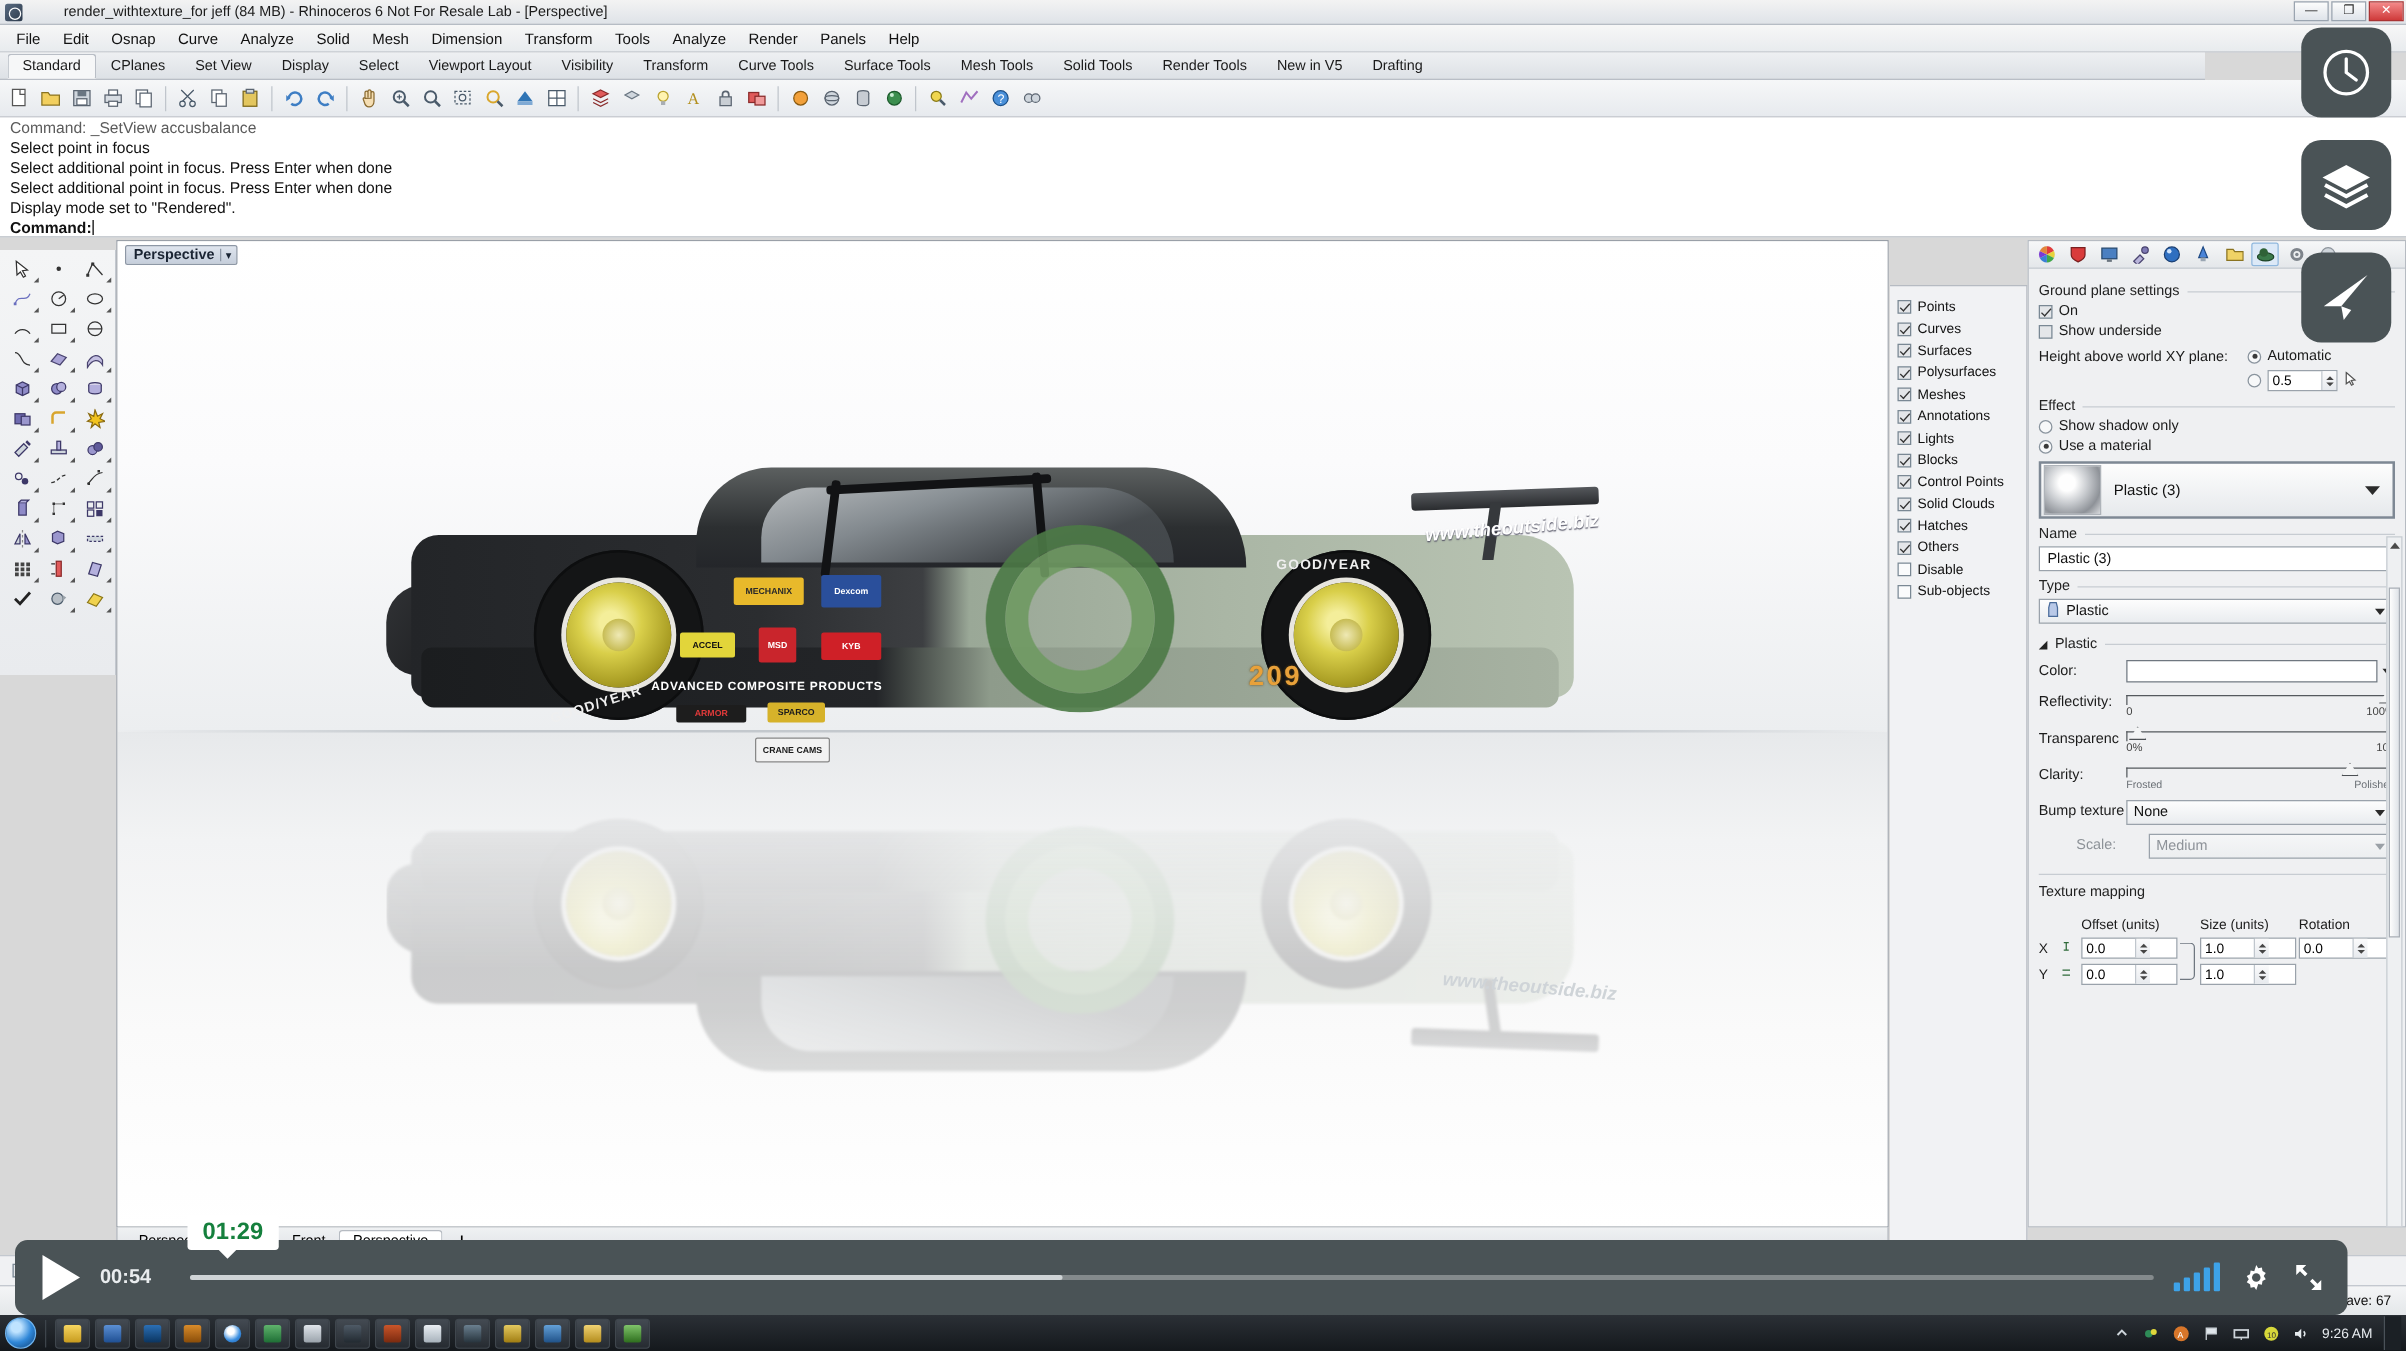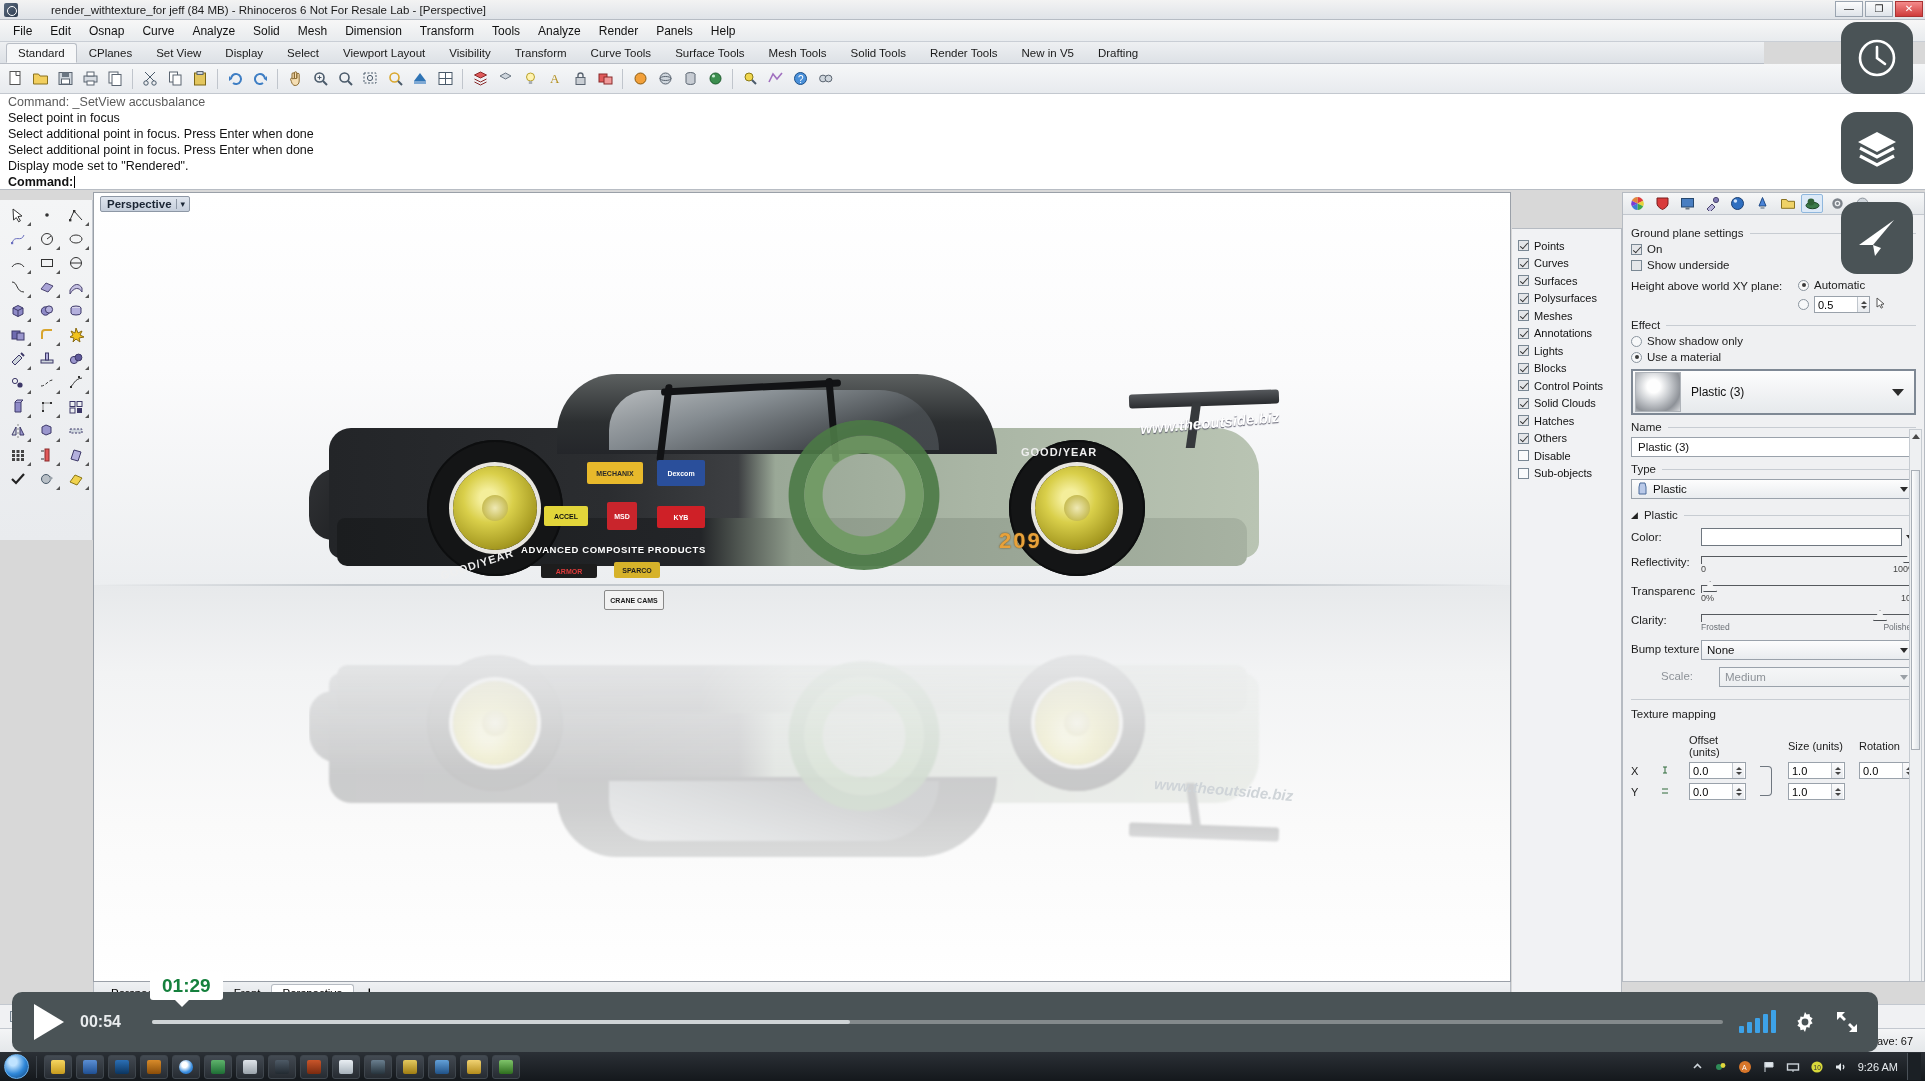--- a/index.html
+++ b/index.html
@@ -344,21 +344,21 @@
     position:absolute; top:-1px; width:14px; height:11px;
     background:#f3f4f5; border:1px solid #4c5055;
     clip-path:polygon(50% 0, 100% 100%, 0 100%);
   }
   .slider .mn, .slider .mx {
     position:absolute; top:11px; font-size:9px; color:#454545;
   }
   .slider .mn { left:0; } .slider .mx { right:0; }
 
   .tmap { margin-top:6px; }
-  .tmgrid { display:grid; grid-template-columns:14px 16px 1fr 14px 1fr 1fr; gap:4px 14px; align-items:center;margin-top:14px; }
+  .tmgrid { display:grid; grid-template-columns:14px 16px 1fr 14px 1fr 1fr; gap:4px 2px; align-items:center;margin-top:14px; }
   .tmhdr { font-size:11px; color:#1b1b1b; }
   .linkicon { width:12px; height:30px; border:1px solid #6f7780; border-left:none; border-radius:0 4px 4px 0; }
 
   .vscroll {
     position:absolute; right:2px; top:236px; width:13px; height:660px;
     background:#eef0f2; border:1px solid #c6cbd1;
   }
   .vscroll .thumb { position:absolute; left:1px; top:40px; width:9px; height:280px; background:linear-gradient(90deg,#fdfdfd,#dfe3e8); border:1px solid #a8aeb6; }
   .vscroll .ar { position:absolute; left:2px; width:0;height:0;border-left:4px solid transparent;border-right:4px solid transparent; }
   .vscroll .ar.up { top:4px; border-bottom:5px solid #4a4a4a; }

